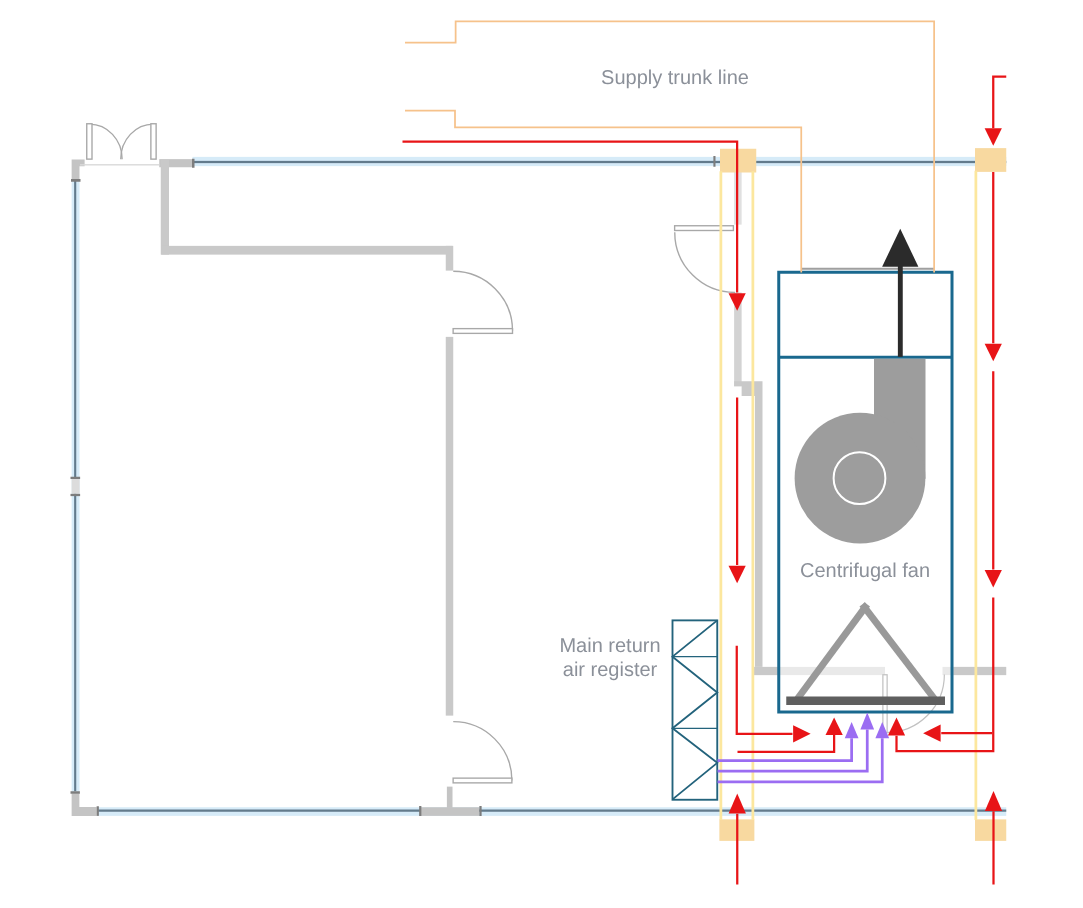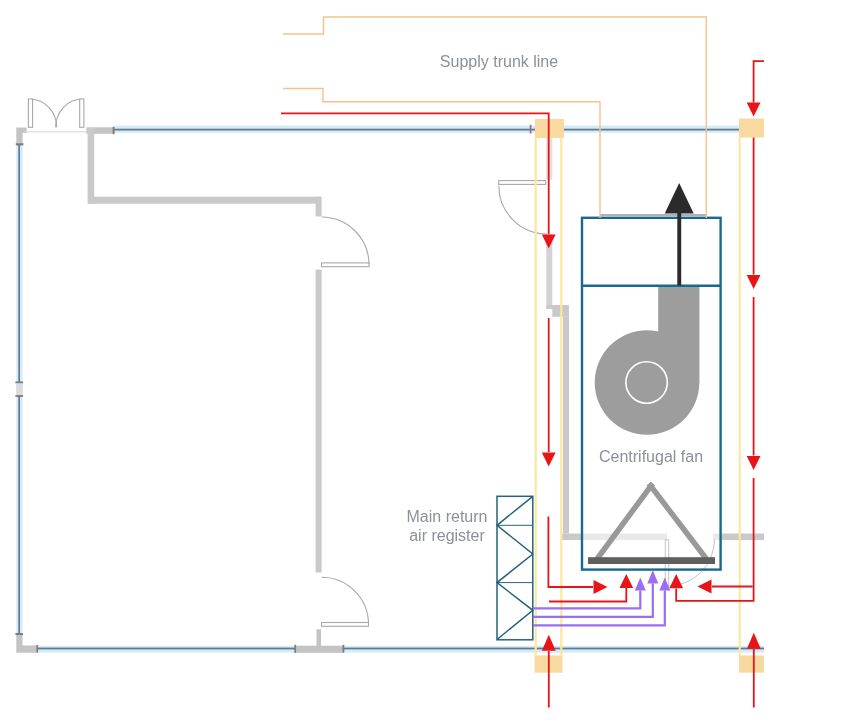--- a/index.html
+++ b/index.html
@@ -1,16 +1,16 @@
 <!DOCTYPE html>
 <html><head>
 <meta charset="utf-8">
 <style>
   html,body{margin:0;padding:0;background:#ffffff;}
-  .wrap{position:relative;width:764px;height:726px;overflow:hidden;background:#fff;}
+  .wrap{position:relative;width:764px;height:726px;overflow:hidden;background:#fff;margin-left:41px;}
   svg{position:absolute;left:0;top:0;}
   text{font-family:"Liberation Sans", sans-serif;fill:#8b9099;}
 </style>
 </head>
 <body>
 <div class="wrap">
 <svg width="866" height="726" viewBox="0 0 866 726">
 
 <g>
 <rect x="113" y="125.5" width="706" height="7.4" fill="#d6ebf8"></rect>

